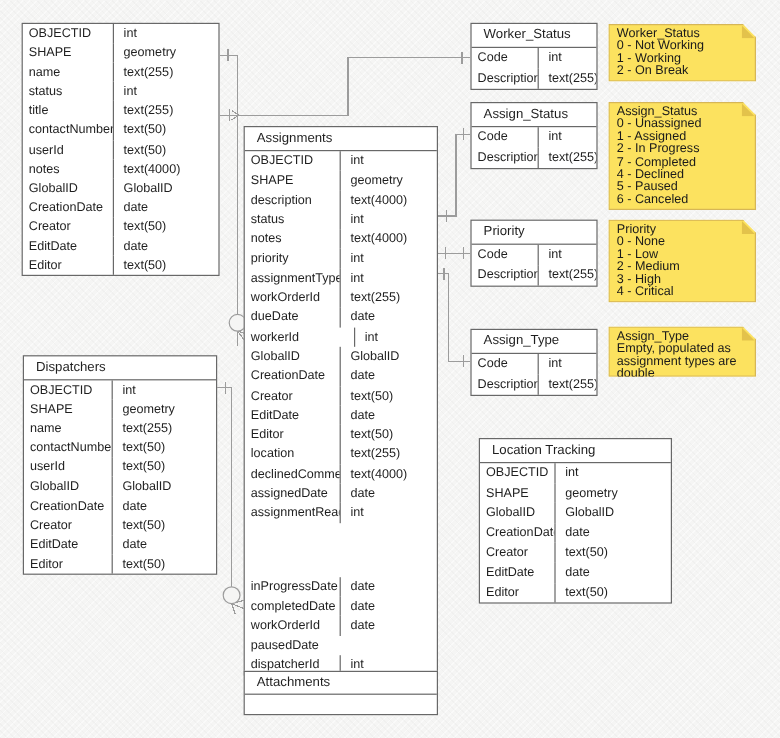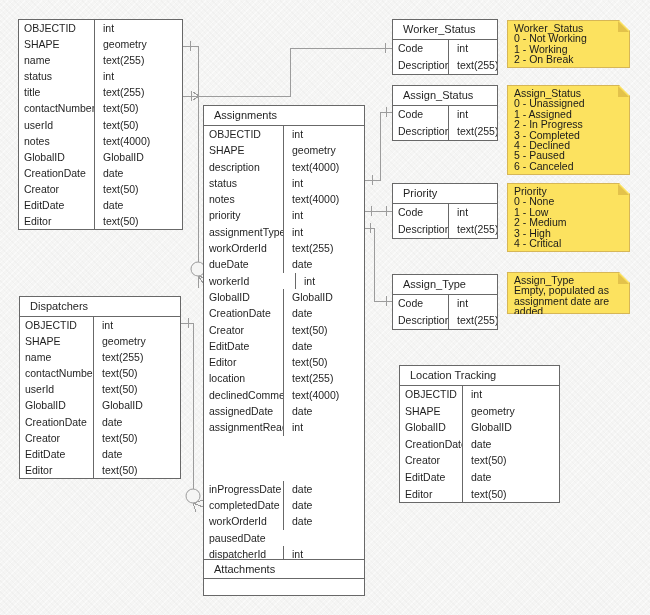--- a/index.html
+++ b/index.html
@@ -371,34 +371,34 @@
       <div class="note-line">0 - Not Working</div>
       <div class="note-line">1 - Working</div>
       <div class="note-line">2 - On Break</div>
       <div class="note-fold"></div>
     </div>
     <div class="note" style="left: 507px; top: 85px; width: 123px; height: 90px;">
       <div class="note-line">Assign_Status</div>
       <div class="note-line">0 - Unassigned</div>
       <div class="note-line">1 - Assigned</div>
       <div class="note-line">2 - In Progress</div>
-      <div class="note-line">3 - Completed</div>
+      <div class="note-line">7 - Completed</div>
       <div class="note-line">4 - Declined</div>
       <div class="note-line">5 - Paused</div>
       <div class="note-line">6 - Canceled</div>
       <div class="note-fold"></div>
     </div>
     <div class="note" style="left: 507px; top: 183px; width: 123px; height: 69px;">
       <div class="note-line">Priority</div>
       <div class="note-line">0 - None</div>
       <div class="note-line">1 - Low</div>
       <div class="note-line">2 - Medium</div>
       <div class="note-line">3 - High</div>
       <div class="note-line">4 - Critical</div>
       <div class="note-fold"></div>
     </div>
     <div class="note" style="left: 507px; top: 272px; width: 123px; height: 42px;">
       <div class="note-line">Assign_Type</div>
       <div class="note-line">Empty, populated as</div>
-      <div class="note-line">assignment date are added</div>
+      <div class="note-line">assignment types are double</div>
       <div class="note-fold"></div>
     </div>
   </div>
 
 </body></html>

